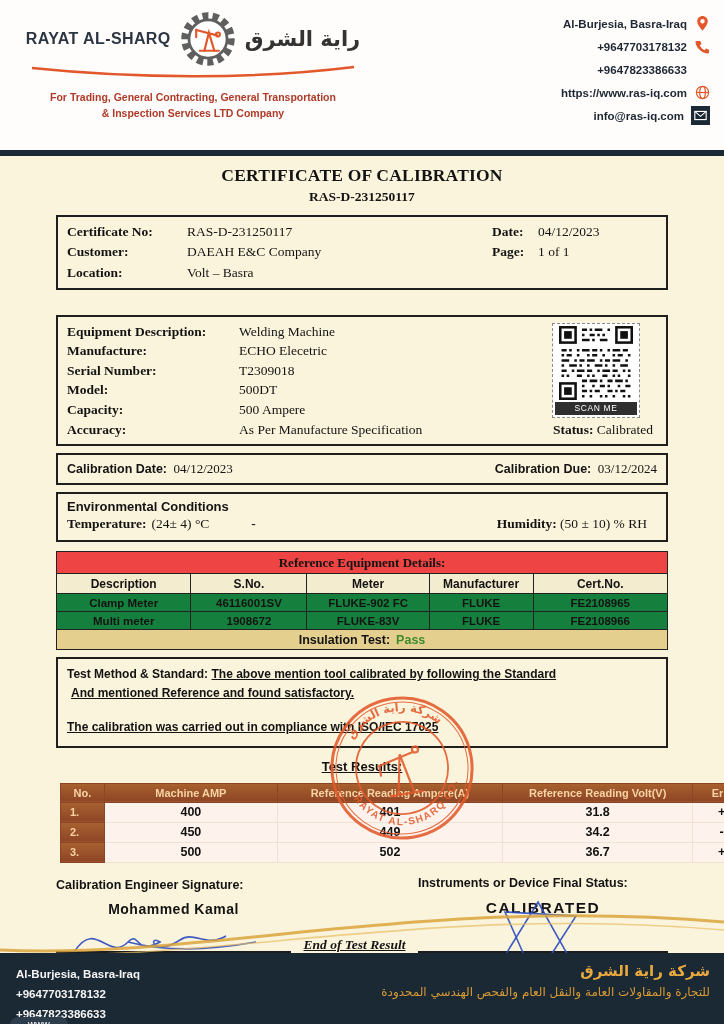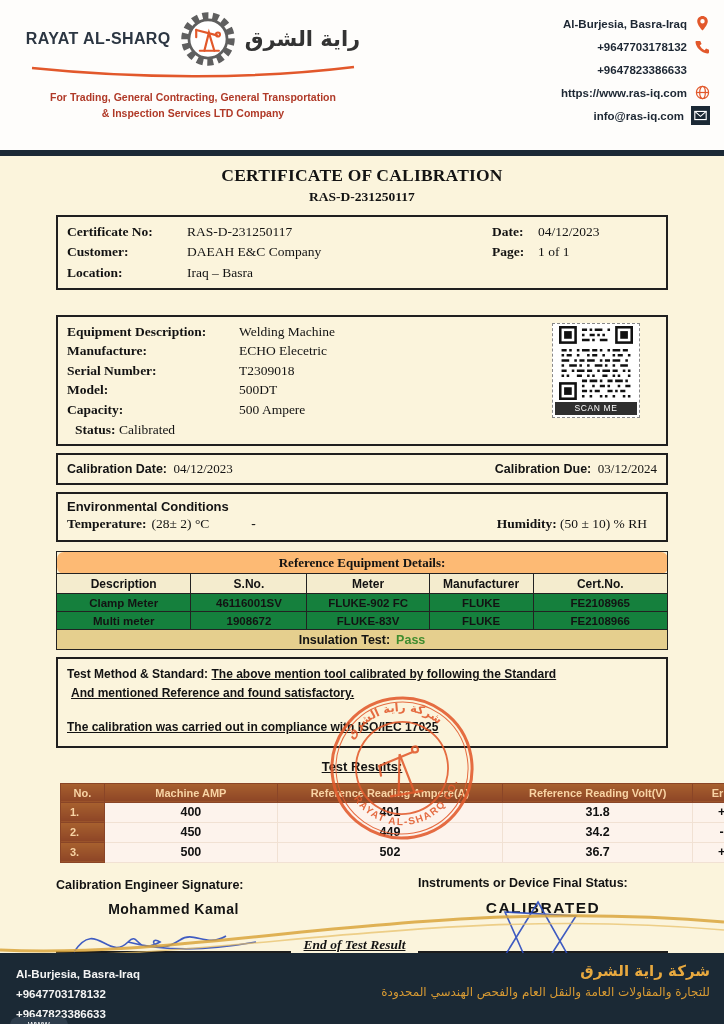--- a/index.html
+++ b/index.html
@@ -50,21 +50,21 @@
   .slbl{font-family:"Liberation Sans",sans-serif;font-weight:bold;font-size:12.5px;}
 
   .env-box{margin-top:7px;padding-bottom:8px;}
   .env-h{font-family:"Liberation Sans",sans-serif;font-weight:bold;font-size:13px;}
   .env-line{display:flex;font-size:13.5px;margin-top:2px;align-items:baseline;}
   .env-dash{margin-left:42px;font-weight:bold;}
   .env-hum{margin-left:auto;margin-right:10px;}
 
   .ref-table{width:612px;margin:9px 56px 0;border-collapse:collapse;}
   .ref-table td,.ref-table th{border:1.6px solid #222;padding:2.5px 4px;text-align:center;}
-  .ref-title{background:#fdba74;font-weight:bold;font-size:13px;border-radius:7px;}
+  .ref-title{background:#ef4444;font-weight:bold;font-size:13px;}
   .ref-head th{background:#f4ecce;font-family:"Liberation Sans",sans-serif;font-weight:bold;font-size:12px;}
   .ref-row td{font-family:"Liberation Sans",sans-serif;font-weight:bold;font-size:11.5px;background:#15803d;}
   .ref-insul{background:#e5cf8e;font-family:"Liberation Sans",sans-serif;font-weight:bold;font-size:12.5px;}
   .pass{color:#3f8c2f;margin-left:6px;}
 
   .method-box{margin-top:7px;font-family:"Liberation Sans",sans-serif;font-weight:bold;font-size:12px;
               line-height:1.6;padding:6px 9px 9px;}
   .u{text-decoration:underline;}
   .method-line3{margin-top:14px;}
 
@@ -187,21 +187,21 @@
     <section class="box ci-box">
       <div class="ci-line">
         <span class="ci-left"><span class="lbl">Certificate No:</span><span>RAS-D-231250117</span></span>
         <span class="ci-right"><span class="lbl">Date:</span><span>04/12/2023</span></span>
       </div>
       <div class="ci-line">
         <span class="ci-left"><span class="lbl">Customer:</span><span>DAEAH E&amp;C Company</span></span>
         <span class="ci-right"><span class="lbl">Page:</span><span>1 of 1</span></span>
       </div>
       <div class="ci-line">
-        <span class="ci-left"><span class="lbl">Location:</span><span>Iraq – Basra</span></span>
+        <span class="ci-left"><span class="lbl">Location:</span><span>Volt – Basra</span></span>
       </div>
     </section>
 
     <section class="box eq-box">
       <div class="eq-row">
           <span class="eq-lbl">Equipment Description:</span>
           <span>Welding Machine</span>
         </div>
       <div class="eq-row">
           <span class="eq-lbl">Manufacture:</span>
@@ -213,20 +213,24 @@
         </div>
       <div class="eq-row">
           <span class="eq-lbl">Model:</span>
           <span>500DT</span>
         </div>
       <div class="eq-row">
           <span class="eq-lbl">Capacity:</span>
           <span>500 Ampere</span>
         </div>
       <div class="eq-row eq-last">
+        <span style="display:flex;">
+            <span class="eq-lbl">Accuracy:</span>
+            <span>As Per Manufacture Specification</span>
+          </span>
         <span class="status-line"><span class="lbl">Status:</span> <span>Calibrated</span></span>
       </div>
       <div class="qr-wrap">
         <svg width="74" height="74" viewBox="0 0 29 29">
           <rect x="0" y="0" width="29" height="29" fill="#fff"></rect>
           <g fill="#111">
             <rect x="0" y="0" width="7" height="7"></rect>
               <rect x="1" y="1" width="5" height="5" fill="#fff"></rect>
               <rect x="2" y="2" width="3" height="3"></rect>
             <rect x="22" y="0" width="7" height="7"></rect>
@@ -258,21 +262,21 @@
 
     <section class="box cal-box">
       <span><span class="slbl">Calibration Date:</span>&nbsp; <span>04/12/2023</span></span>
       <span><span class="slbl">Calibration Due:</span>&nbsp; <span>03/12/2024</span></span>
     </section>
 
     <section class="box env-box">
       <div class="env-h">Environmental Conditions</div>
       <div class="env-line">
         <span class="lbl">Temperature:</span>
-        <span style="margin-left:5px;">(28± 2) °C</span>
+        <span style="margin-left:5px;">(24± 4) °C</span>
         <span class="env-dash">-</span>
         <span class="env-hum"><span class="lbl">Humidity:</span> <span>(50 ± 10) % RH</span></span>
       </div>
     </section>
 
     <table class="ref-table">
       <tbody>
         <tr>
             <td class="ref-title" colspan="5">Reference Equipment Details:</td>
           </tr>

